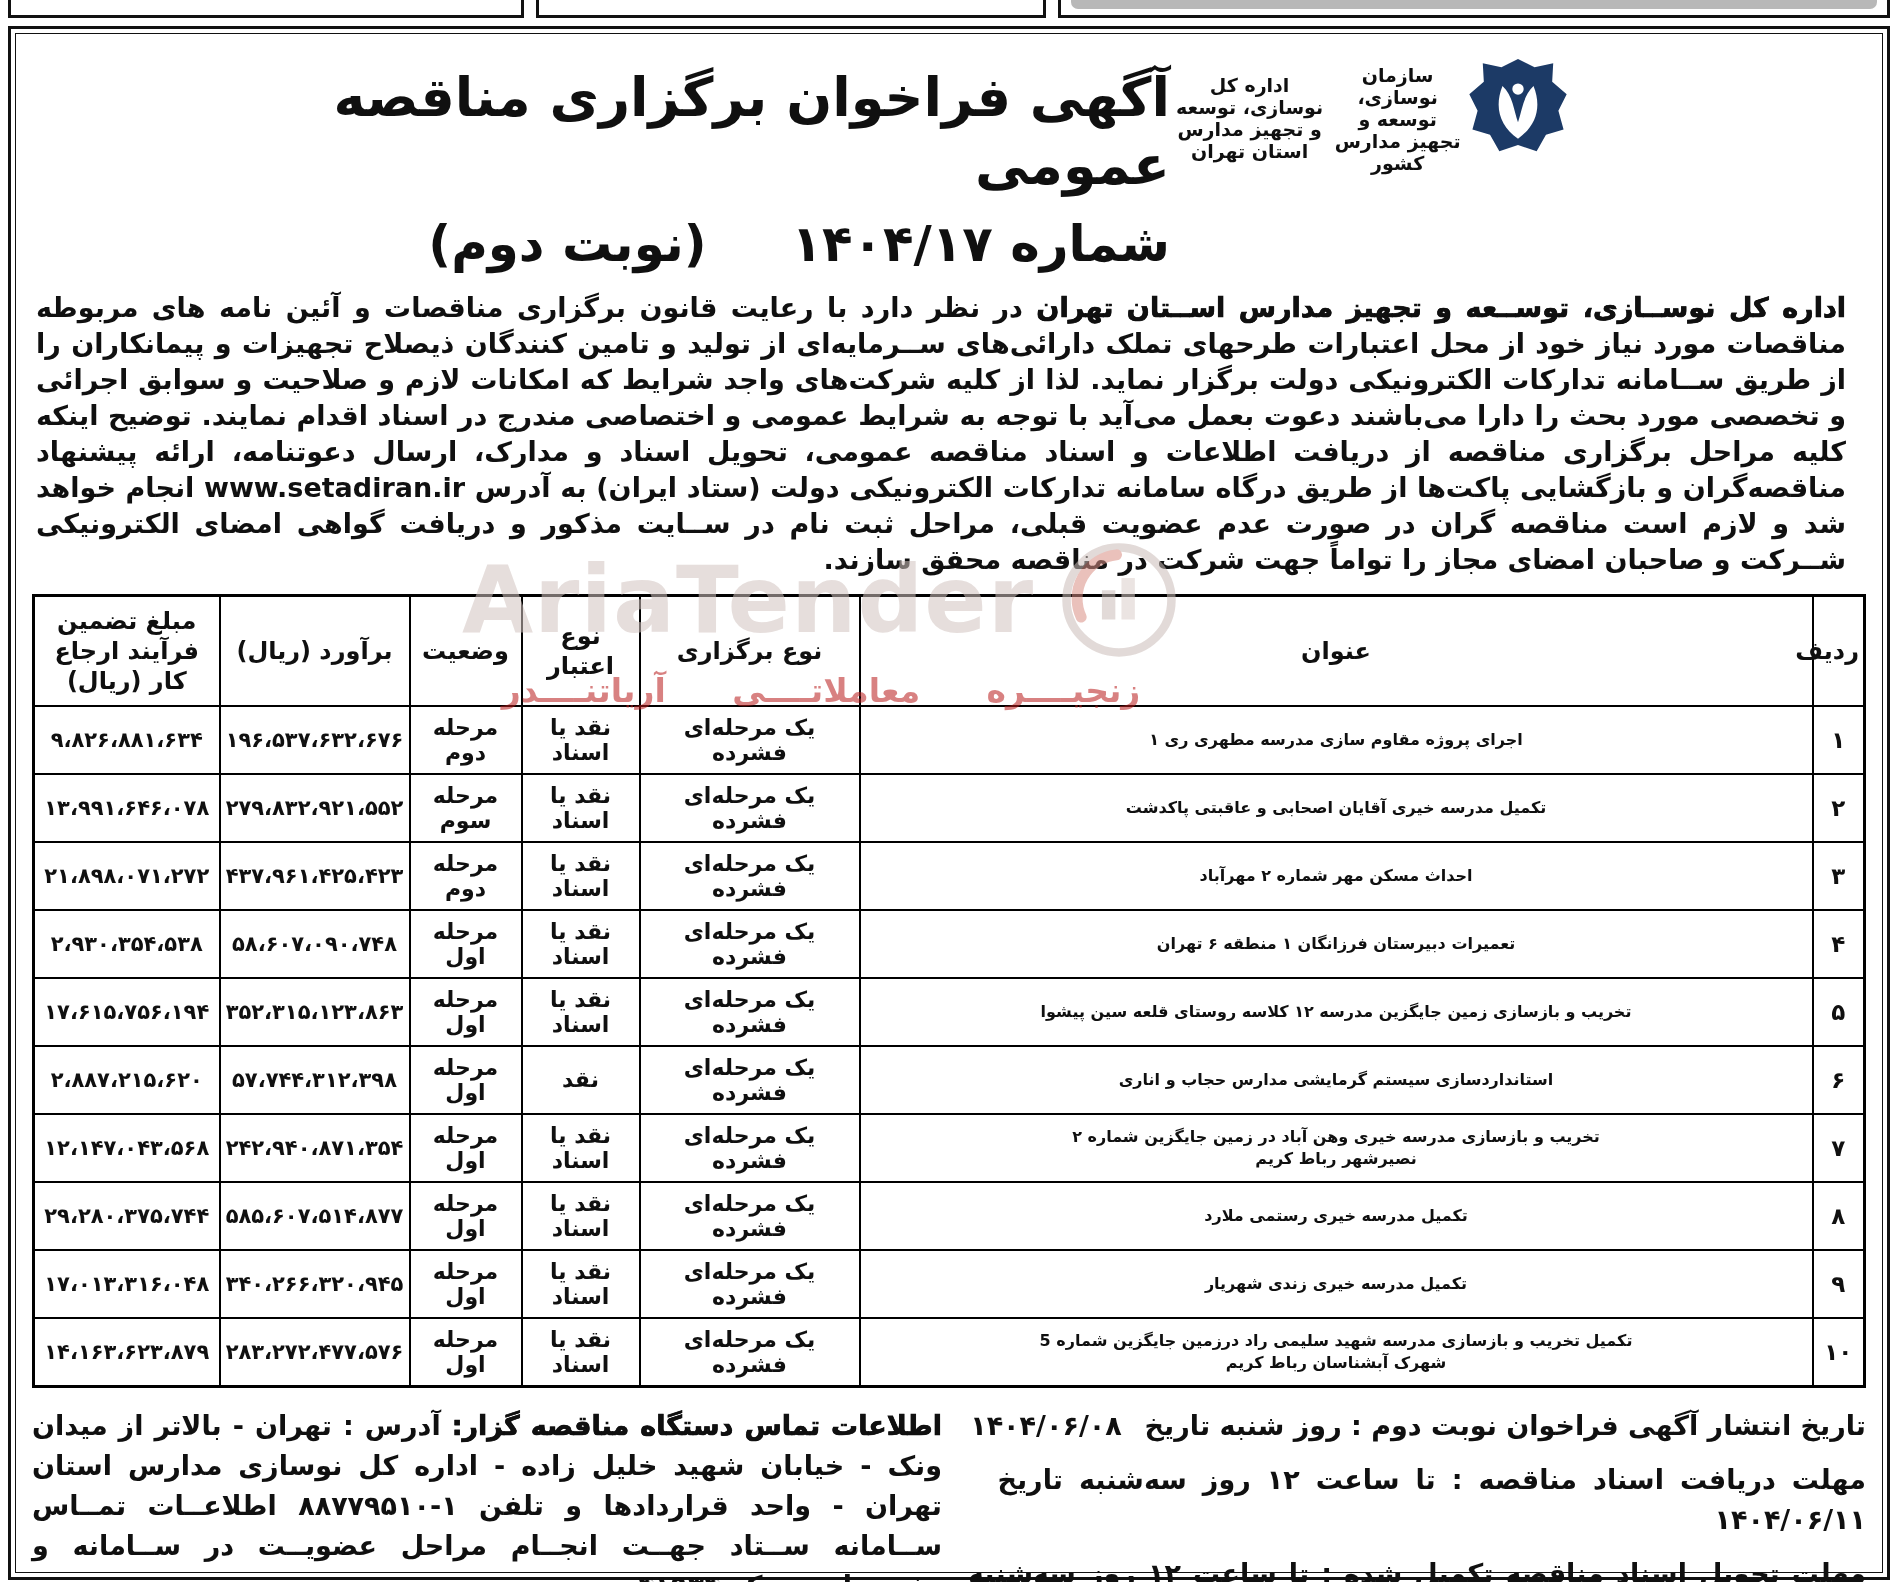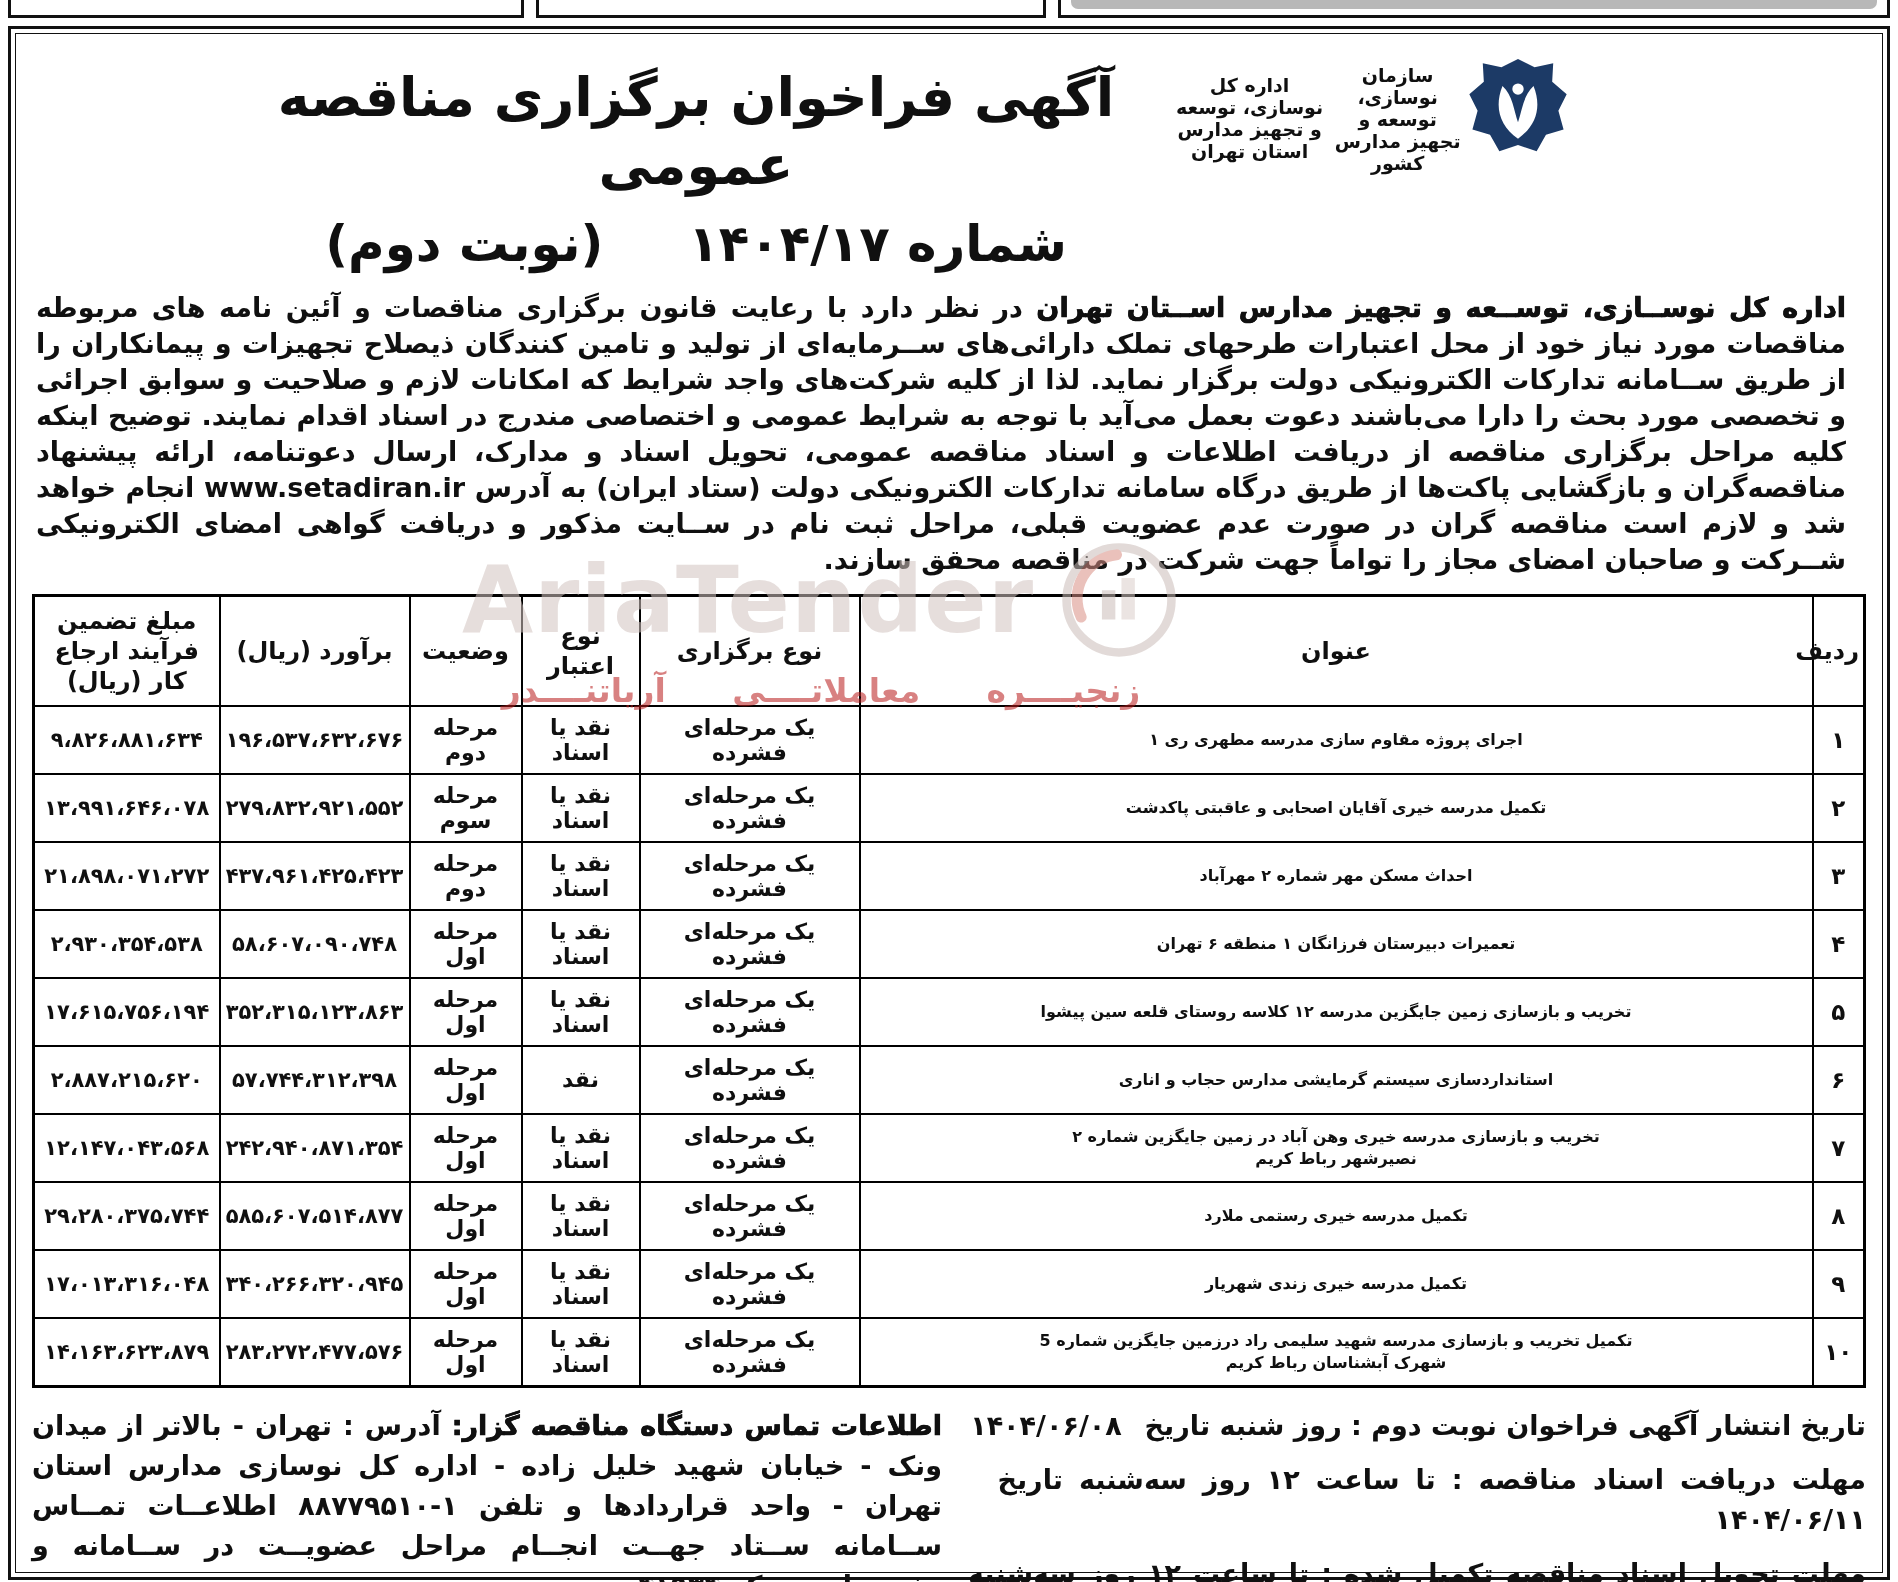--- a/index.html
+++ b/index.html
@@ -26,21 +26,21 @@
   .frame-inner { position:relative; width:100%; height:100%;
     border:1.5px solid #111; padding:10px 16px 0 16px; }
 
   
   .header { display:flex; align-items:flex-start; min-height:202px; padding-top:14px; }
   .logo-block { width:400px; margin-right:296px; display:flex; flex-direction:row;
     align-items:center; text-align:center; }
   .logo-block svg { display:block; }
   .org-line1 { font-size:19px; margin-top:6px; }
   .org-line2 { font-size:19px; margin-top:3px; }
-  .title-block { flex:1; text-align:center; padding-left:190px; padding-top:6px; }
+  .title-block { flex:1; padding-left:190px; padding-top:6px; }
   .title-block h1 { font-size:54px; line-height:1.25; letter-spacing:0; }
   .title-block h2 { font-size:50px; line-height:1.25; margin-top:14px; }
 
   
   .intro { margin:14px 20px 0 4px; font-size:27px; line-height:36px;
     text-align:justify; }
   .heavy { -webkit-text-stroke:0.7px currentColor; text-shadow:0 0 0.6px #000; }
 
   
   table.tenders { width:100%; margin-top:16px; border-collapse:collapse;

